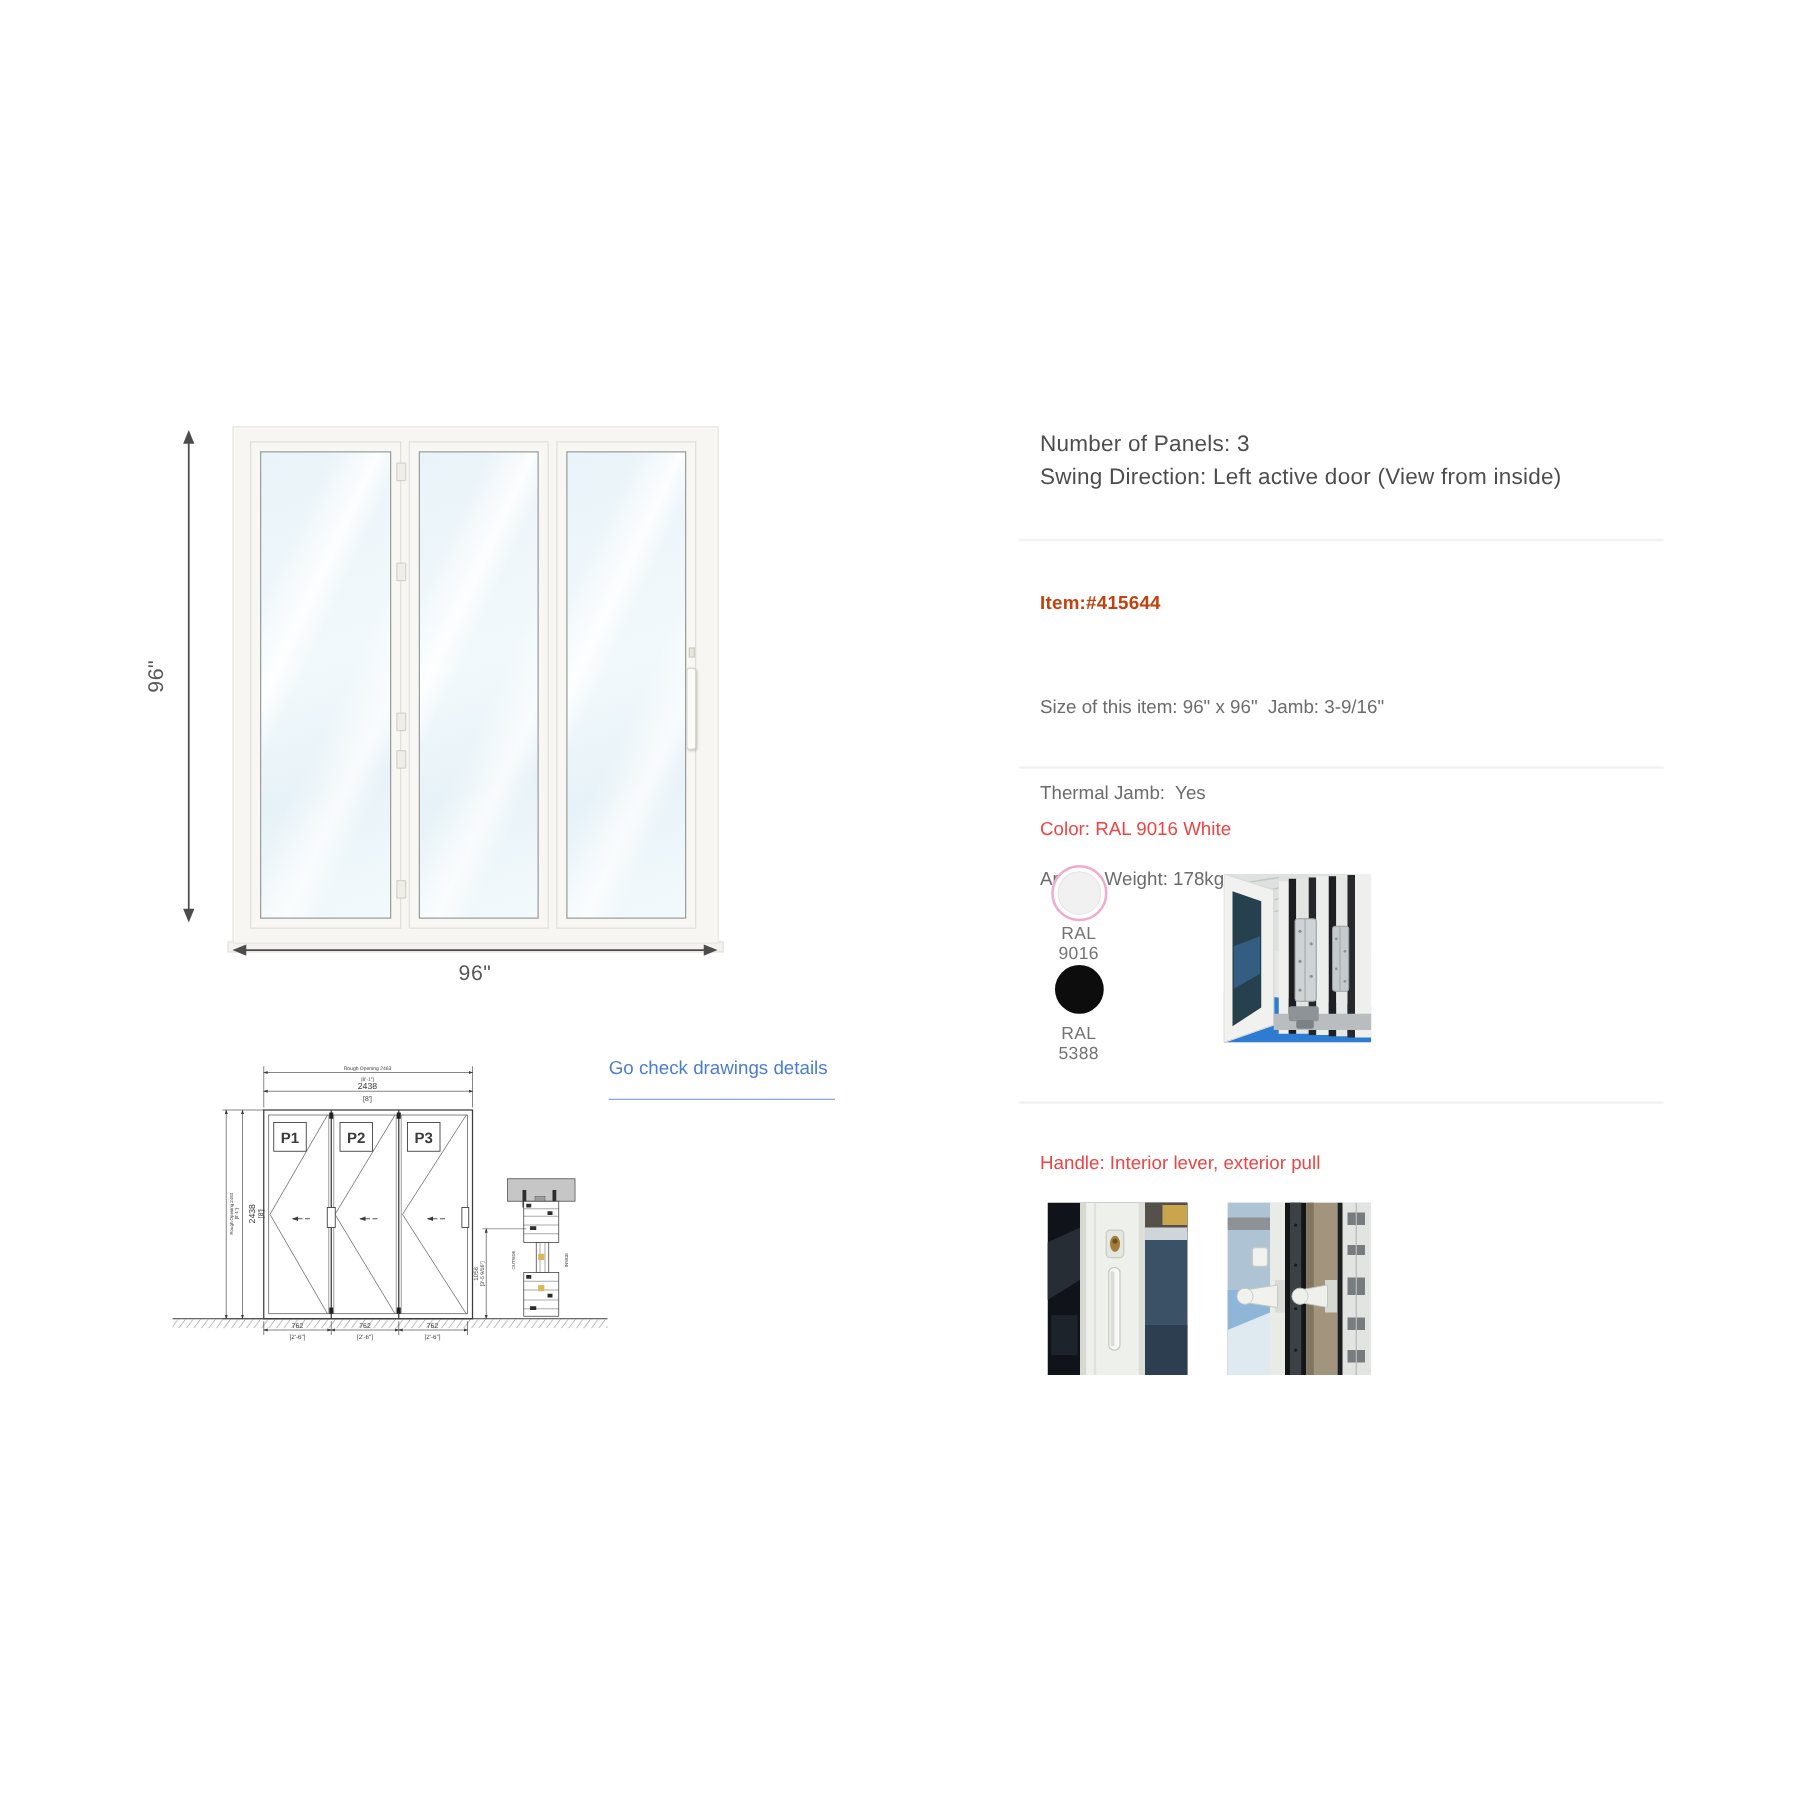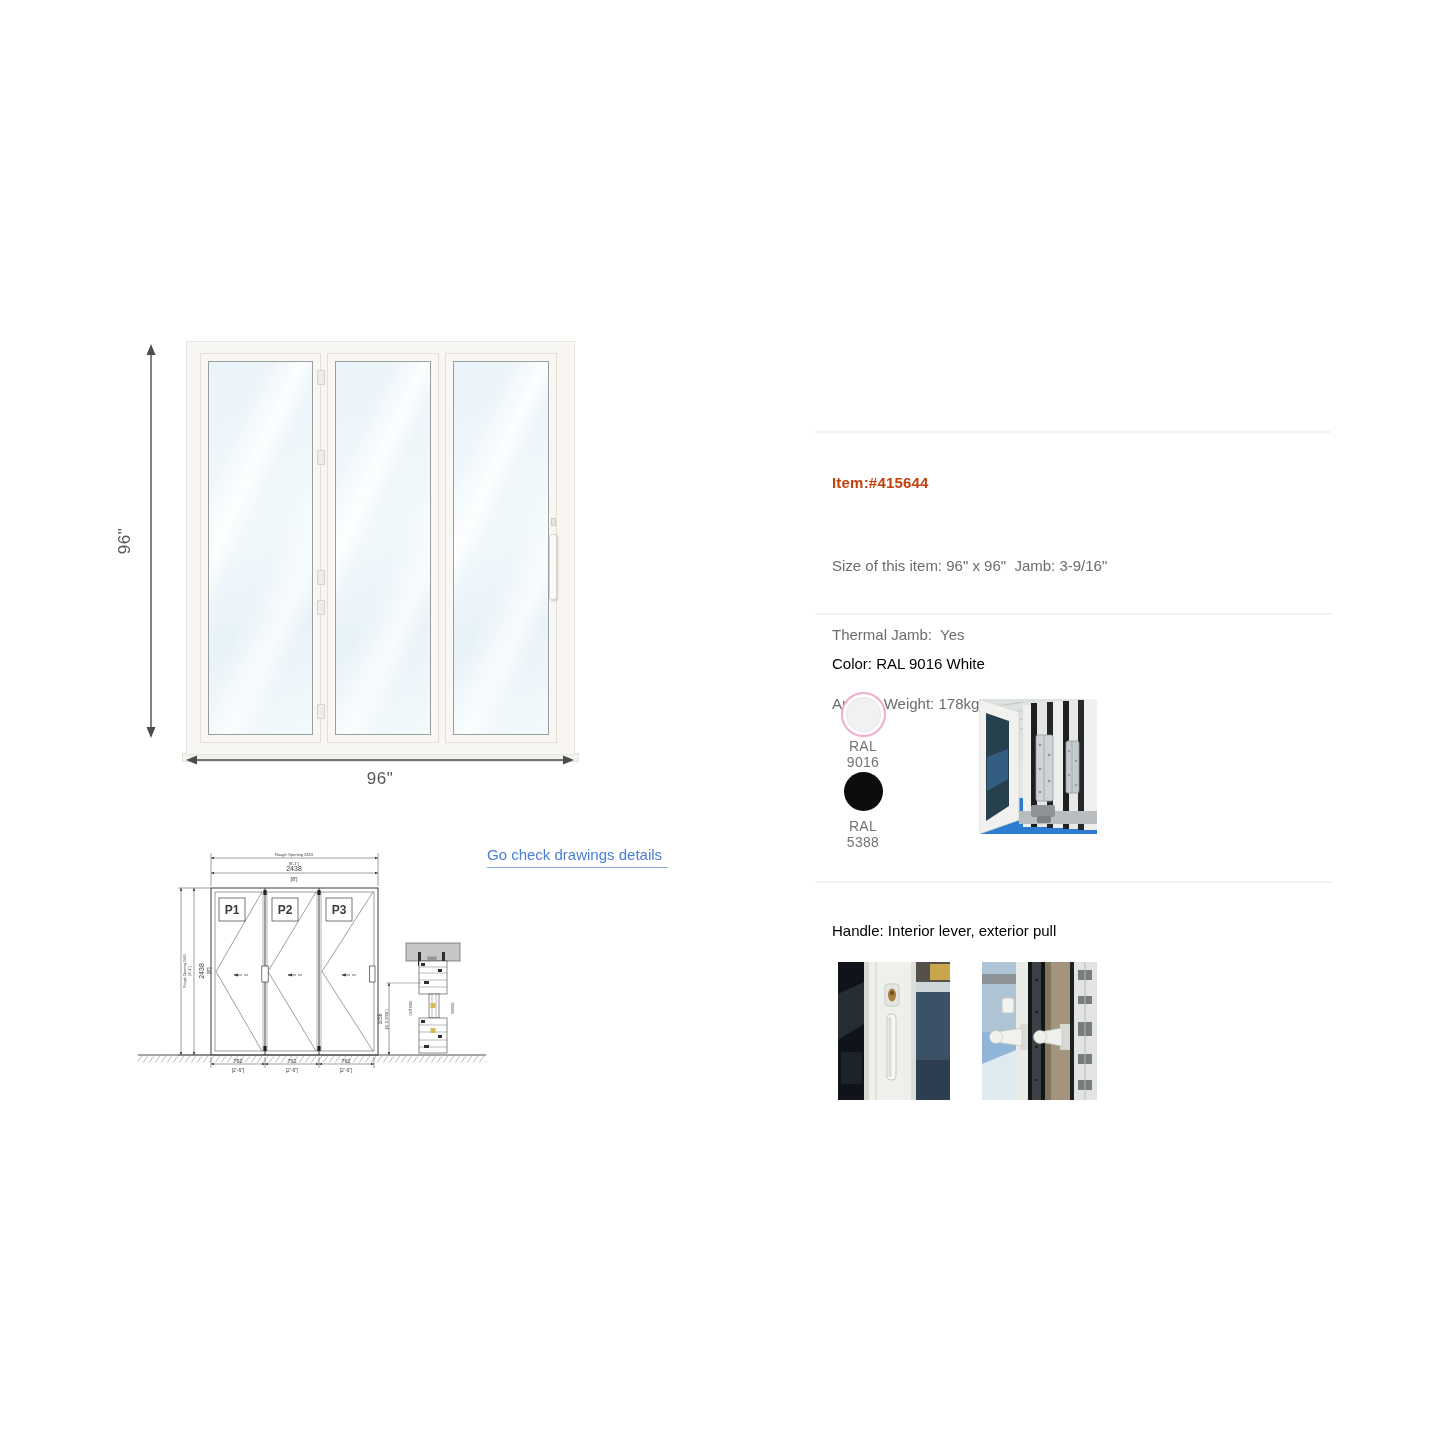--- a/index.html
+++ b/index.html
@@ -31,32 +31,32 @@
   .dim-label.vert { transform:rotate(-90deg); transform-origin:center; }
   .dim-label.horiz { width:388px; text-align:center; }
 
   
   .drawing { position:absolute; left:136px; top:840px; width:352px; height:258px; }
   .drawing text { fill:#3c3c3c; font-family:"Liberation Sans", sans-serif; }
 
   
   .drawings-link { position:absolute; left:487px; top:846px; font-size:15px;
     color:#4a7ed2; text-decoration:none; border-bottom:1px solid #88a8e0;
-    padding:0 6px 4px 0; cursor:pointer; }
+    padding:0 6px 16px 0; cursor:pointer; }
 
   
   .spec-header { position:absolute; left:832px; top:342px; font-size:18px;
     color:#4d4d4d; line-height:26px; letter-spacing:.2px; }
   .divider { position:absolute; left:815px; width:516px; height:2px;
     background:#f2f2f2; border-radius:1px; }
   .item-number { position:absolute; left:832px; top:474px; font-size:15px;
     font-weight:bold; color:#c2410c; letter-spacing:.2px; }
   .item-details { position:absolute; left:832px; top:508px; font-size:15px;
     color:#6c6c6c; line-height:23px; white-space:pre-wrap; }
-  .section-title { position:absolute; left:832px; font-size:15px; color:#000000; }
+  .section-title { position:absolute; left:832px; font-size:15px; color:#ef4444; }
   .swatch-outer { position:absolute; left:841px; top:692px; width:45px; height:45px;
     border-radius:50%; border:2px solid #f0accf; background:#ffffff; cursor:pointer; }
   .swatch-outer .swatch-inner { position:absolute; left:3px; top:3px; right:3px; bottom:3px;
     border-radius:50%; background:#f1f1f1; border:1px solid #e7e7e7; }
   .swatch-black { position:absolute; left:844px; top:772px; width:39px; height:39px;
     border-radius:50%; background:#0d0d0d; cursor:pointer; }
   .swatch-label { position:absolute; width:64px; text-align:center; font-size:14px;
     color:#737373; letter-spacing:.3px; }
   .photo { position:absolute; overflow:hidden; }
 </style>
@@ -231,20 +231,24 @@
       <line x1="253" y1="143" x2="253" y2="215" stroke="#3c3c3c" stroke-width="0.5" marker-start="url(#ah)" marker-end="url(#ah)"></line>
     </g>
     <text transform="translate(246,179) rotate(-90)" font-size="5" text-anchor="middle">1056</text>
     <text transform="translate(251.5,179) rotate(-90)" font-size="4.2" text-anchor="middle">[3'-5 9/16"]</text>
     <text transform="translate(276,168) rotate(-90)" font-size="3.4" text-anchor="middle">OUTSIDE</text>
     <text transform="translate(318,168) rotate(-90)" font-size="3.4" text-anchor="middle">INSIDE</text>
   </svg>
 
   <a class="drawings-link">Go check drawings details</a>
 
+  <div class="spec-header">
+    <div>Number of Panels: 3</div>
+    <div>Swing Direction: Left active door (View from inside)</div>
+  </div>
 
   <div class="divider" style="top:431px;"></div>
 
   <div class="item-number">Item:#415644</div>
   <div class="item-details">
     <div>Size of this item: 96" x 96"  Jamb: 3-9/16"</div>
     <div>Thermal Jamb:  Yes</div>
     <div>Approx Weight: 178kg</div>
   </div>
 

